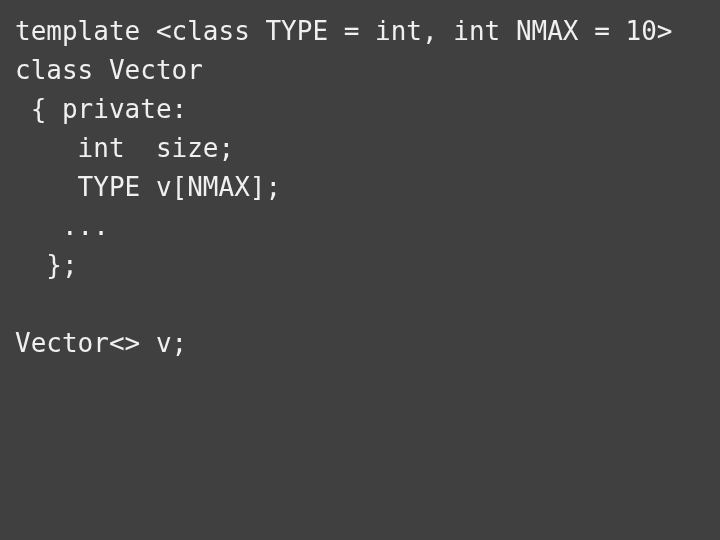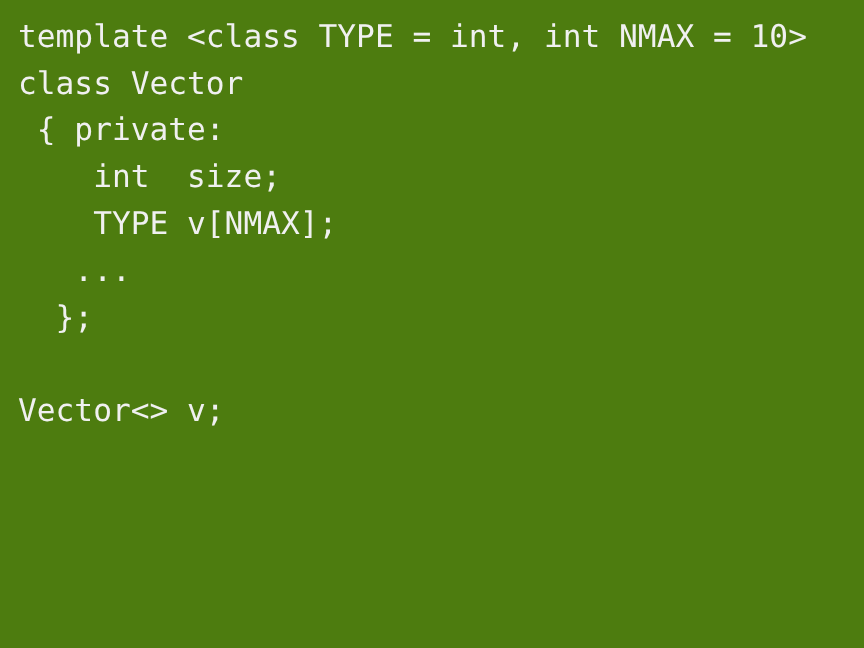--- a/index.html
+++ b/index.html
@@ -11,21 +11,21 @@
     width: 720px;
     height: 540px;
     overflow: hidden;
     background: #262626;
     font-family: "DejaVu Sans Mono", "Liberation Mono", monospace;
   }
   #slide {
     position: relative;
     width: 720px;
     height: 540px;
-    background: #4d7c0f;
+    background: #404040;
     box-sizing: border-box;
   }
   #code-block {
     position: absolute;
     left: 15px;
     top: 12px;
     margin: 0;
     padding: 0;
     font-family: "DejaVu Sans Mono", "Liberation Mono", monospace;
     font-size: 26px;

